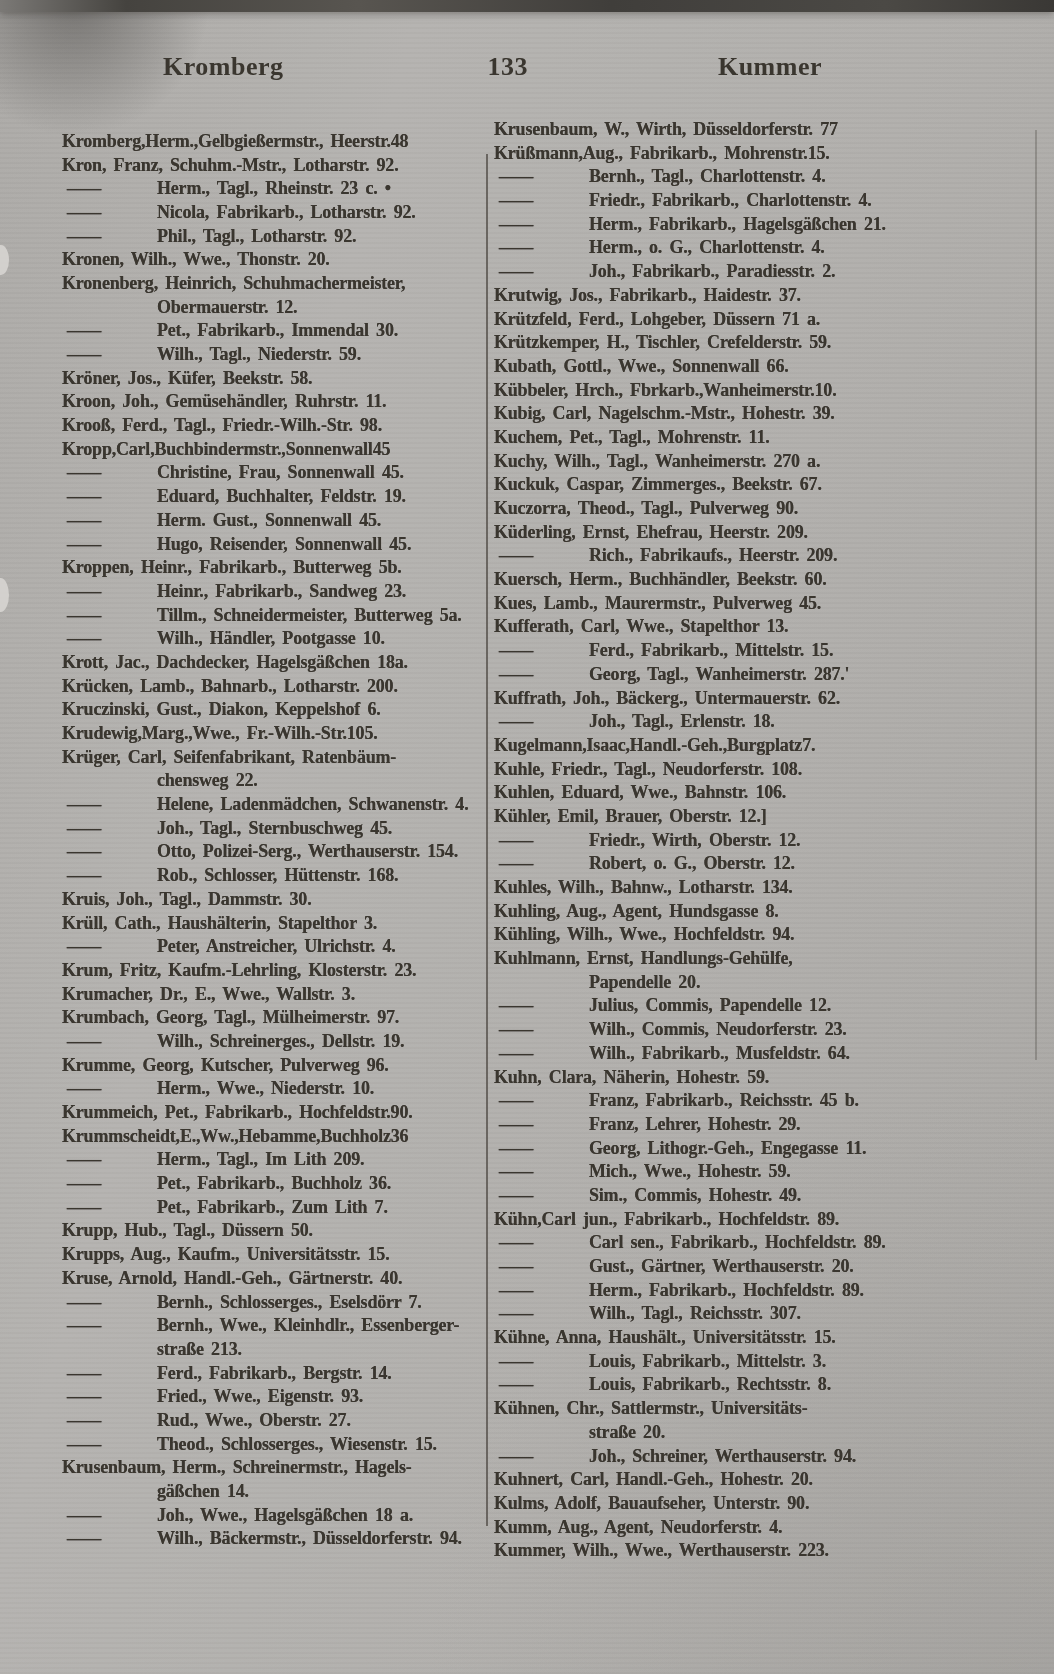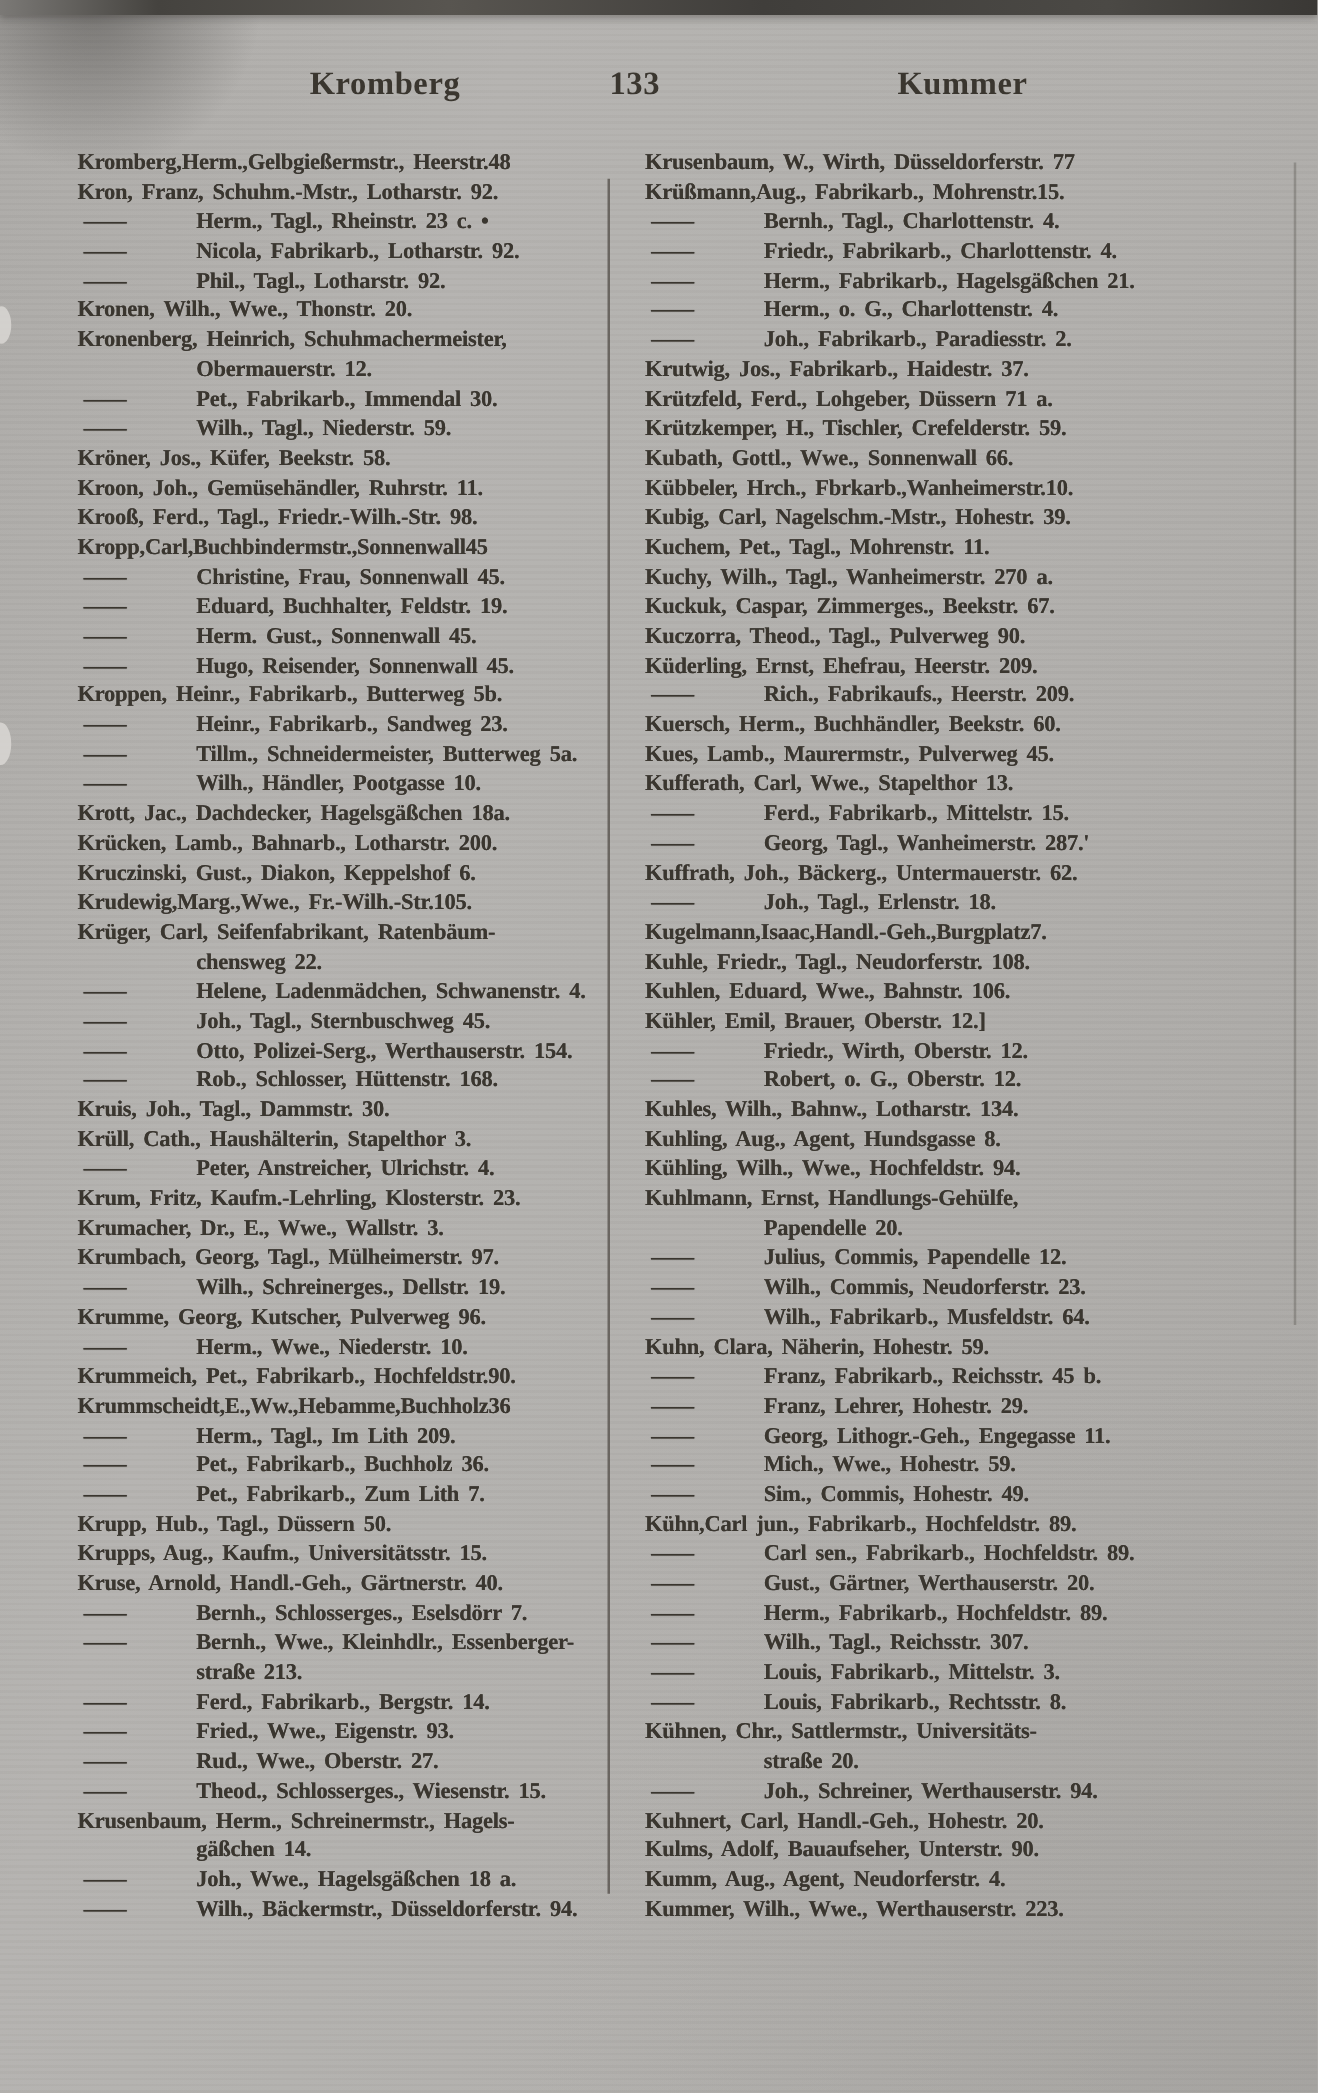--- a/index.html
+++ b/index.html
@@ -19,29 +19,29 @@
     background:linear-gradient(90deg,#7b7976 0%,#45433f 12%,#585550 34%,#403e3b 58%,#4b4945 84%,#3a3835 100%);
     box-shadow:0 3px 6px rgba(60,58,55,.35);
   }
   .chip{position:absolute;background:#d9d7d3;border-radius:50%;opacity:.85;}
   .chip1{left:-7px;top:245px;width:16px;height:30px;}
   .chip2{left:-8px;top:578px;width:17px;height:34px;}
   .right-fold{position:absolute;left:1035px;top:130px;width:2px;height:930px;background:rgba(82,79,75,.35);}
 
   .header{position:absolute;top:52px;left:0;width:100%;height:36px;
     font-weight:700;font-size:26px;letter-spacing:.5px;}
-  .hdr-left{position:absolute;left:163px;width:290px;text-align:center;}
+  .hdr-left{position:absolute;left:163px;width:290px;text-align:left;}
   .hdr-num{position:absolute;left:452px;width:76px;text-align:right;}
   .hdr-right{position:absolute;left:588px;width:234px;text-align:right;}
 
   .columns{position:absolute;top:118px;left:62px;display:flex;align-items:center;}
   .col{font-size:18px;font-weight:700;line-height:23.7px;letter-spacing:-0.2px;word-spacing:3px;
        text-shadow:0 0 .5px rgba(45,42,38,.75);}
   .col-left{width:412px;}
-  .col-right{width:452px;margin-left:28px;}
+  .col-right{width:452px;margin-left:6px;}
   .divider{width:2px;height:1372px;margin-left:12px;background:var(--rule,#57534e);opacity:.8;}
 
   .line{position:relative;height:23.7px;white-space:nowrap;}
   .line.dash,.line.cont{padding-left:95px;}
   .line .prefix{position:absolute;left:5px;top:0;display:inline-block;
     transform:scaleX(1.9);transform-origin:left center;}
 </style>
 </head>
 <body>
 
@@ -165,20 +165,21 @@
       <div class="line dash"><span class="prefix">—</span><span class="txt">Franz, Fabrikarb., Reichsstr. 45 b.</span></div>
       <div class="line dash"><span class="prefix">—</span><span class="txt">Franz, Lehrer, Hohestr. 29.</span></div>
       <div class="line dash"><span class="prefix">—</span><span class="txt">Georg, Lithogr.-Geh., Engegasse 11.</span></div>
       <div class="line dash"><span class="prefix">—</span><span class="txt">Mich., Wwe., Hohestr. 59.</span></div>
       <div class="line dash"><span class="prefix">—</span><span class="txt">Sim., Commis, Hohestr. 49.</span></div>
       <div class="line main"><span class="txt">Kühn,Carl jun., Fabrikarb., Hochfeldstr. 89.</span></div>
       <div class="line dash"><span class="prefix">—</span><span class="txt">Carl sen., Fabrikarb., Hochfeldstr. 89.</span></div>
       <div class="line dash"><span class="prefix">—</span><span class="txt">Gust., Gärtner, Werthauserstr. 20.</span></div>
       <div class="line dash"><span class="prefix">—</span><span class="txt">Herm., Fabrikarb., Hochfeldstr. 89.</span></div>
       <div class="line dash"><span class="prefix">—</span><span class="txt">Wilh., Tagl., Reichsstr. 307.</span></div>
+      <div class="line main"><span class="txt">Kühne, Anna, Haushält., Universitätsstr. 15.</span></div>
       <div class="line dash"><span class="prefix">—</span><span class="txt">Louis, Fabrikarb., Mittelstr. 3.</span></div>
       <div class="line dash"><span class="prefix">—</span><span class="txt">Louis, Fabrikarb., Rechtsstr. 8.</span></div>
       <div class="line main"><span class="txt">Kühnen, Chr., Sattlermstr., Universitäts-</span></div>
       <div class="line cont"><span class="txt">straße 20.</span></div>
       <div class="line dash"><span class="prefix">—</span><span class="txt">Joh., Schreiner, Werthauserstr. 94.</span></div>
       <div class="line main"><span class="txt">Kuhnert, Carl, Handl.-Geh., Hohestr. 20.</span></div>
       <div class="line main"><span class="txt">Kulms, Adolf, Bauaufseher, Unterstr. 90.</span></div>
       <div class="line main"><span class="txt">Kumm, Aug., Agent, Neudorferstr. 4.</span></div>
       <div class="line main"><span class="txt">Kummer, Wilh., Wwe., Werthauserstr. 223.</span></div>
     </div>

